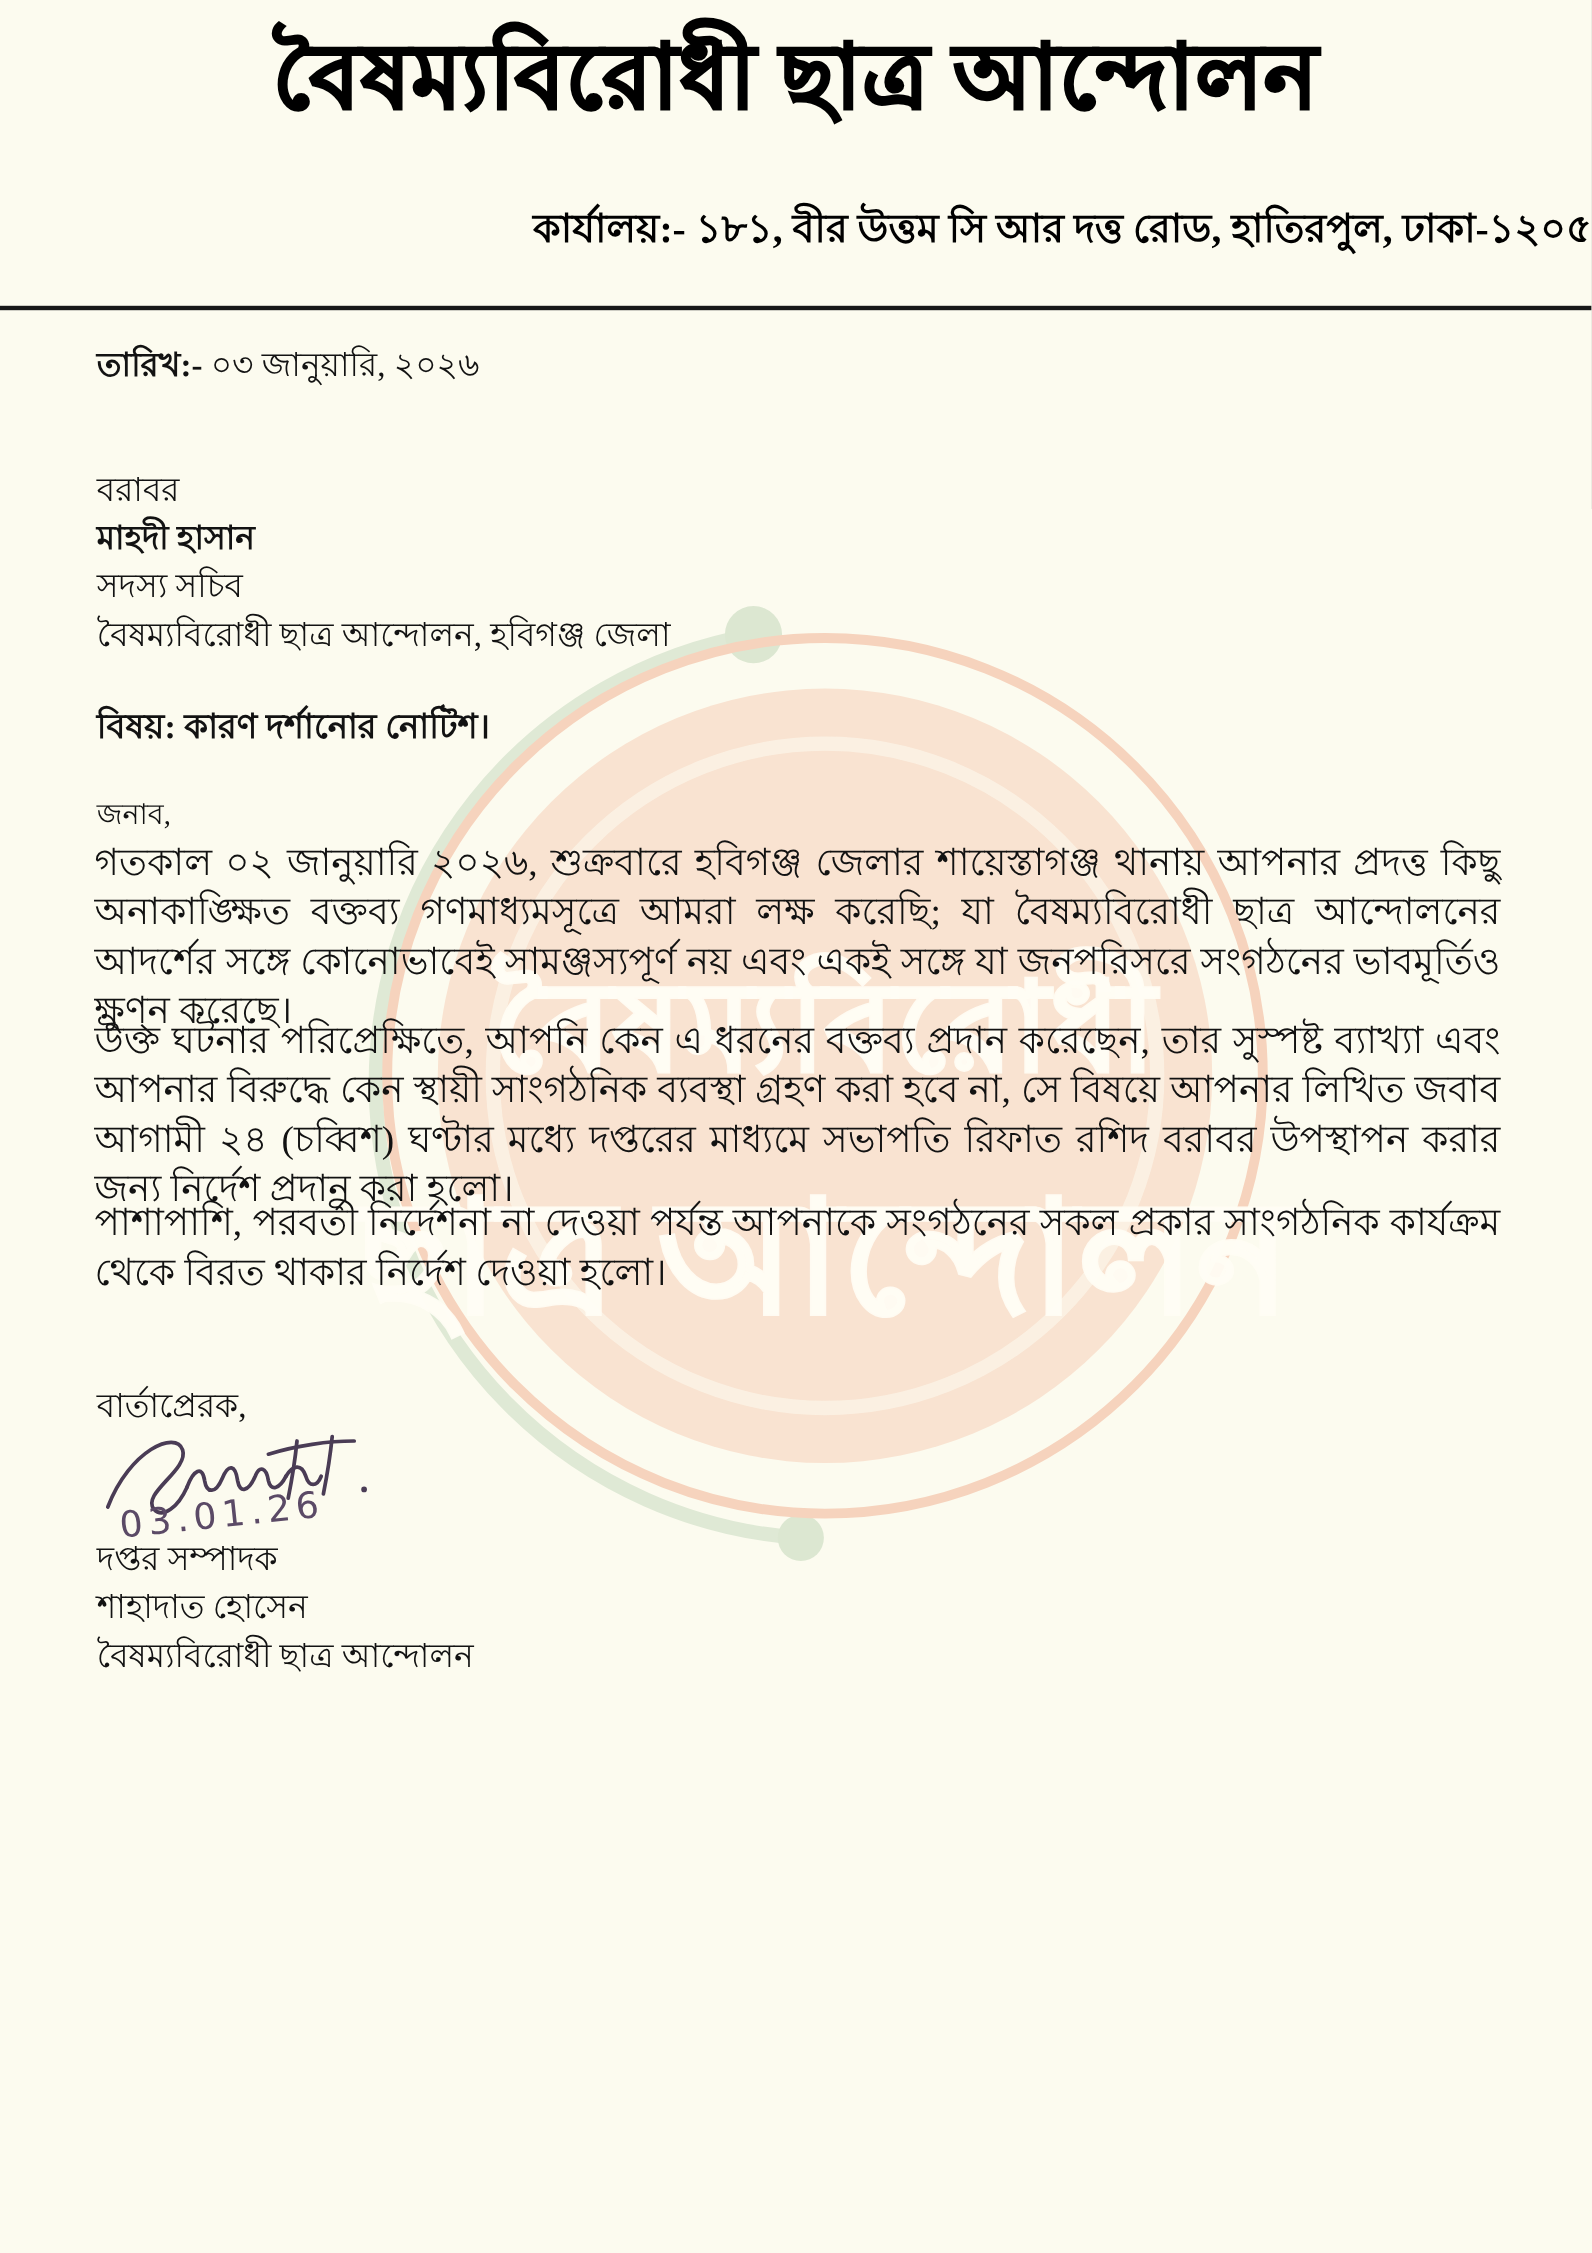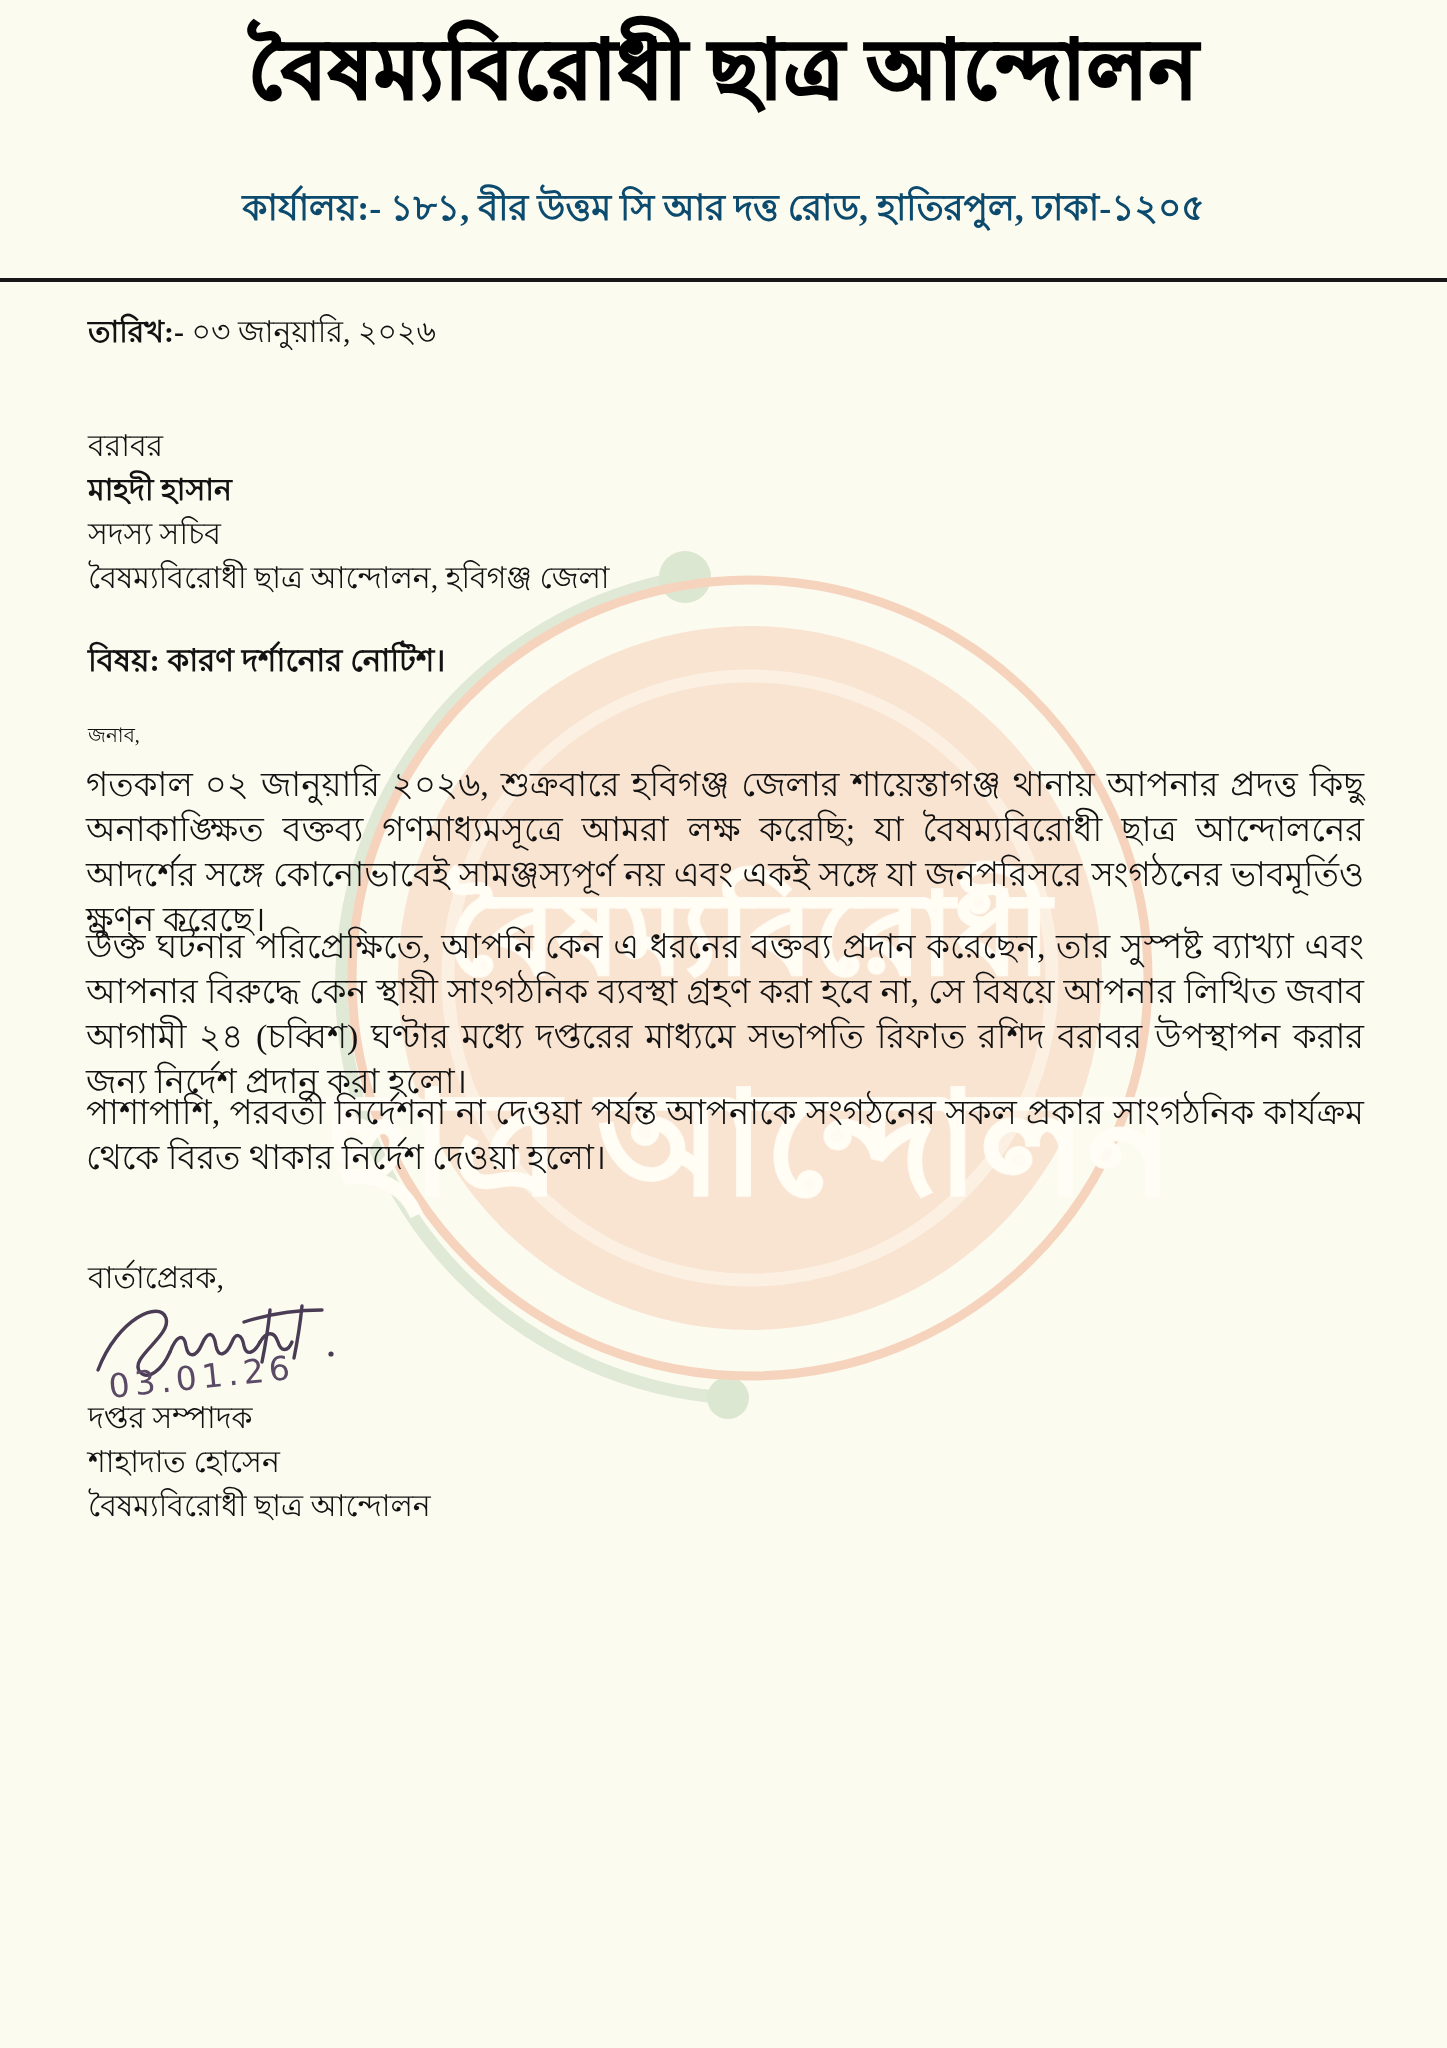--- a/index.html
+++ b/index.html
@@ -22,37 +22,38 @@
     font-weight:900;
     line-height:1.25;
     letter-spacing:1px;
     -webkit-text-stroke:2.2px #000;
     color:#000;
   }
   .org-address {
     top:180px;
     font-size:36px;
     font-weight:600;
-    color:#0c4a6e;
+    color:#000000;
+    text-align:right;
   }
   .header-rule {
     top:278px; left:0; width:100%; height:4px;
     background:#181818;
   }
   .meta-row {
     top:308px; left:88px; width:1272px;
     display:flex; justify-content:space-between;
     font-size:30px;
   }
   .recipient {
     top:424px; left:88px;
     font-size:30px; line-height:44px;
   }
   .subject-line { top:636px; left:88px; font-size:31px; font-weight:bold; }
-  .greeting { top:720px; left:88px; font-size:20px; }
+  .greeting { top:720px; left:88px; font-size:26px; }
   .para {
     position:absolute; left:86px; width:1278px;
     font-size:34px; line-height:45px;
     text-align:justify; text-justify:inter-word;
     margin:0;
   }
   .para-1 { top:762px; }
   .para-2 { top:924px; }
   .para-3 { top:1090px; }
   .sender-label { top:1254px; left:88px; font-size:30px; }

